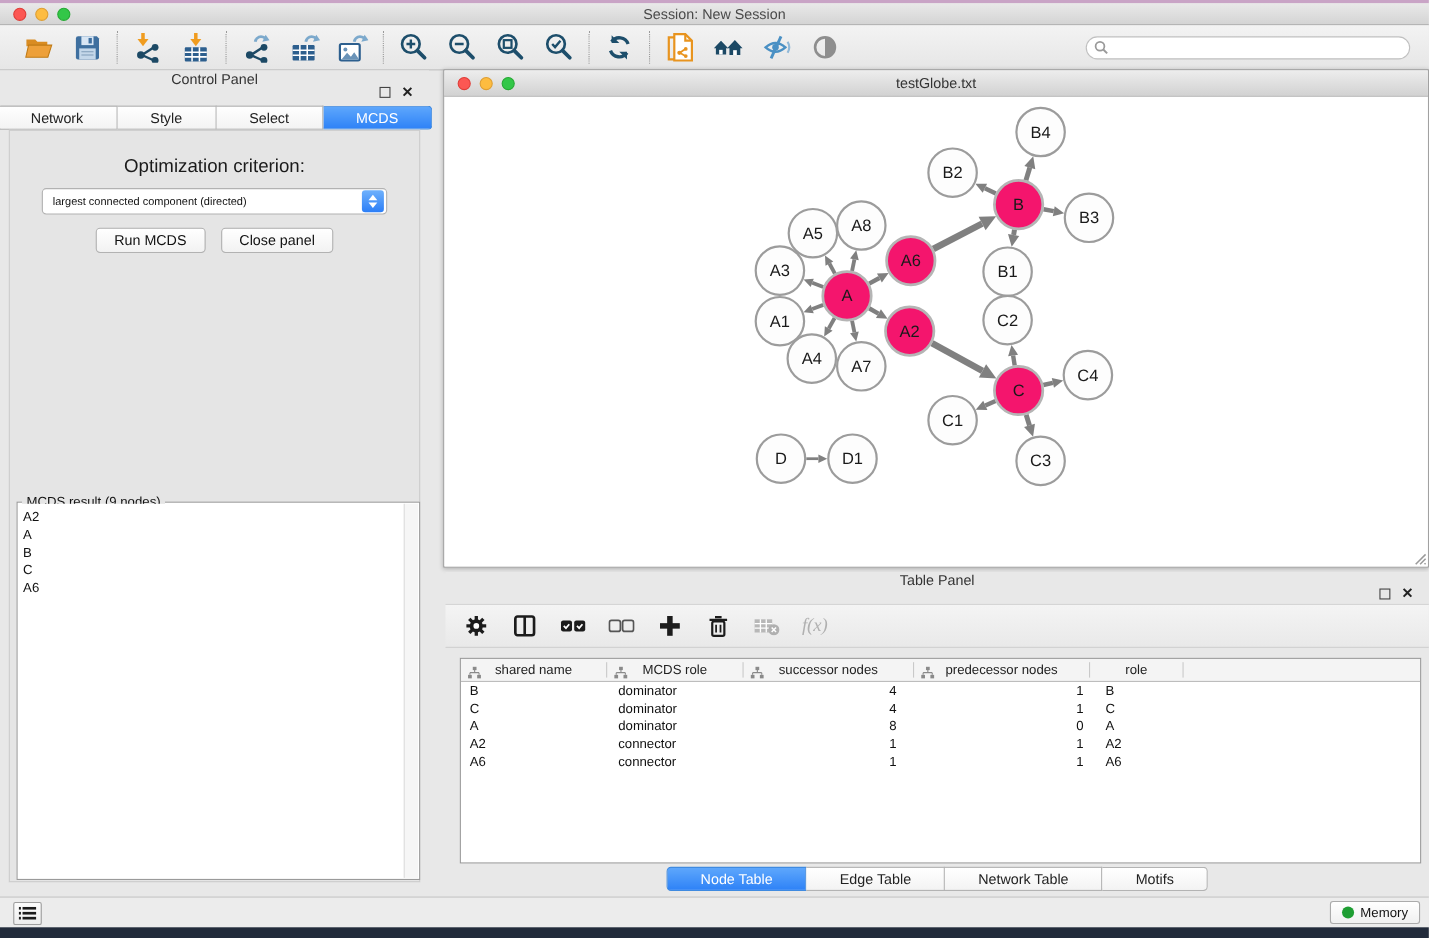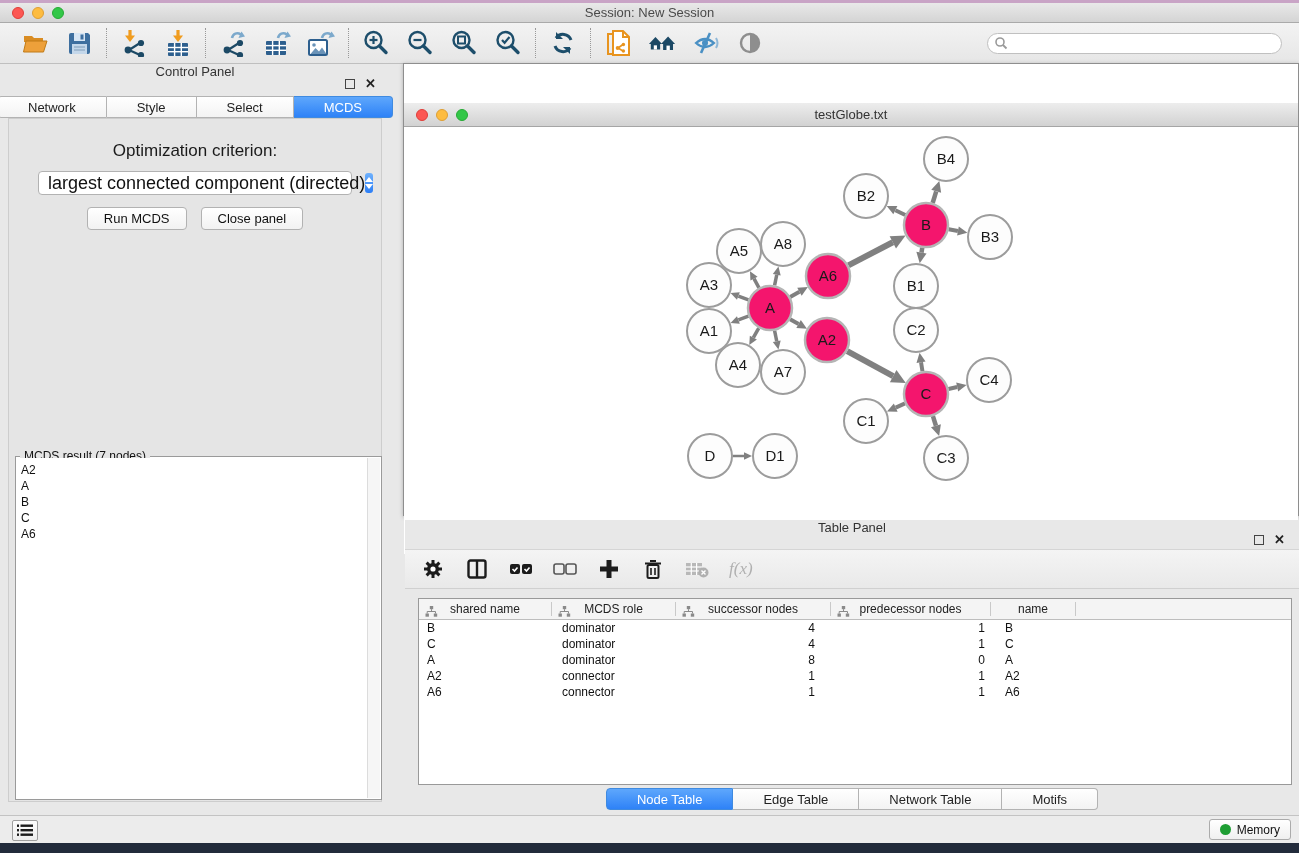--- a/index.html
+++ b/index.html
@@ -41,39 +41,39 @@
     border:1px solid #b3b3b3; border-left:none; display:flex; align-items:center; font-family:"Liberation Sans",sans-serif; }
   .seg .seg-btn:first-child { border-left:1px solid #b3b3b3; border-radius:4px 0 0 4px; }
   .seg .seg-btn:last-child { border-radius:0 4px 4px 0; }
   .seg .seg-btn.sel { background:linear-gradient(#5ea7fc,#2e82f7); color:#fff; border-color:#3f8ae0; }
   .cp-tabs { position:absolute; top:32px; left:0; width:100%; display:flex; justify-content:center; }
   .cp-content { position:absolute; left:8px; top:54px; width:374px; height:684px; background:#e5e5e5;
     border:1px solid #cdcdcd; }
   .opt-label { margin-top:22px; text-align:center; font-size:17px; color:#1a1a1a; }
   .dropdown { position:relative; margin:10px auto 0; width:314px; height:24px; background:#fff;
     border:1px solid #b2b2b2; border-radius:4px; display:flex; align-items:center; }
-  .dropdown-value { font-size:18px; color:#111; padding-left:9px; flex:1; white-space:nowrap; }
+  .dropdown-value { font-size:10px; color:#111; padding-left:9px; flex:1; white-space:nowrap; }
   .dropdown-spin { width:20px; height:20px; margin-right:2px; border-radius:3px;
     background:linear-gradient(#6fb1fc,#2b7ef7); display:flex; flex-direction:column; align-items:center; justify-content:center; gap:2px; }
   .chev-up { width:0; height:0; border-left:4px solid transparent; border-right:4px solid transparent; border-bottom:5px solid #fff; }
   .chev-down { width:0; height:0; border-left:4px solid transparent; border-right:4px solid transparent; border-top:5px solid #fff; }
   .btn-row { margin-top:12px; display:flex; justify-content:center; gap:14px; }
   .mac-btn { height:23px; padding:0 16px; font-size:13px; color:#111; background:linear-gradient(#fff,#f2f2f2);
     border:1px solid #b2b2b2; border-radius:4px; font-family:"Liberation Sans",sans-serif; }
   .groupbox { position:absolute; left:6px; top:337px; width:367px; height:344px; border:1px solid #9a9a9a; background:#fff; }
   .groupbox-legend { position:absolute; top:-8px; left:4px; background:#e5e5e5; padding:0 4px; font-size:12px; color:#111; }
   .result-list { position:absolute; inset:1px 14px 1px 1px; background:#fff; overflow:hidden; padding-top:4px; }
   .result-item { font-size:12px; color:#111; padding:1px 0 1px 4px; line-height:14px; }
   .list-scroll { position:absolute; top:1px; bottom:1px; right:1px; width:13px; background:#f6f6f6; border-left:1px solid #dcdcdc; }
 
   
   .net-window { position:absolute; left:403px; top:63px; width:896px; height:453px;
     border:1px solid #8e8e8e; background:#fff; box-shadow:0 1px 4px rgba(0,0,0,.25); }
   .net-titlebar { position:relative; height:24px; background:linear-gradient(#ededed,#d2d2d2);
-    border-bottom:1px solid #a5a5a5; display:flex; align-items:center;margin-top:39px; }
+    border-bottom:1px solid #a5a5a5; display:flex; align-items:center; }
   .net-title { position:absolute; left:0; right:0; text-align:center; font-size:13px; color:#333; }
   .net-canvas { position:relative; width:100%; height:427px; background:#fff; }
   .resize-grip { position:absolute; right:1px; bottom:1px; }
 
   
   .table-panel { position:absolute; left:405px; top:520px; width:894px; height:295px; background:#e8e8e8; }
   .tp-toolbar { position:absolute; left:0; top:29px; width:100%; height:40px;
     background:linear-gradient(#f4f4f4,#e9e9e9); border-top:1px solid #d5d5d5; border-bottom:1px solid #d0d0d0;
     display:flex; align-items:center; gap:20px; padding:0 16px; }
   .tp-icon { display:flex; align-items:center; justify-content:center; width:24px; height:24px; }
@@ -315,21 +315,21 @@
         <span class="dropdown-spin">
             <span class="chev-up"></span>
             <span class="chev-down"></span>
           </span>
       </div>
       <div class="btn-row">
         <button class="mac-btn">Run MCDS</button>
         <button class="mac-btn">Close panel</button>
       </div>
       <div class="groupbox">
-        <span class="groupbox-legend">MCDS result (7 nodes)</span>
+        <span class="groupbox-legend">MCDS result (9 nodes)</span>
         <div class="result-list" id="result-list">
             <div class="result-item">A2</div>
             <div class="result-item">A</div>
             <div class="result-item">B</div>
             <div class="result-item">C</div>
             <div class="result-item">A6</div>
           </div>
         <div class="list-scroll"></div>
       </div>
     </div>
@@ -567,21 +567,21 @@
               <g stroke="#8a8a8a" stroke-width="1">
                 <line x1="6.5" y1="3.2" x2="6.5" y2="5.5"></line>
                 <line x1="2.2" y1="5.5" x2="10.5" y2="5.5"></line>
                 <line x1="2.2" y1="5.5" x2="2.2" y2="7.5"></line>
                 <line x1="10.5" y1="5.5" x2="10.5" y2="7.5"></line>
               </g>
             </svg>
             <span>predecessor nodes</span>
           </div>
           <div class="dt-hcell" style="width: 85px;">
-            <span>name</span>
+            <span>role</span>
           </div>
           <div class="dt-hcell" style="flex: 1 1 0%; border-right: none;"></div>
         </div>
       <div id="dt-body">
           <div class="dt-row">
             <div class="dt-cell" style="width: 133px; text-align: left; padding-left: 8px;">B</div>
             <div class="dt-cell" style="width: 124px; text-align: left; padding-left: 10px;">dominator</div>
             <div class="dt-cell" style="width: 155px; text-align: right; padding-right: 16px;">4</div>
             <div class="dt-cell" style="width: 160px; text-align: right; padding-right: 6px;">1</div>
             <div class="dt-cell" style="width: 85px; text-align: left; padding-left: 14px;">B</div>

